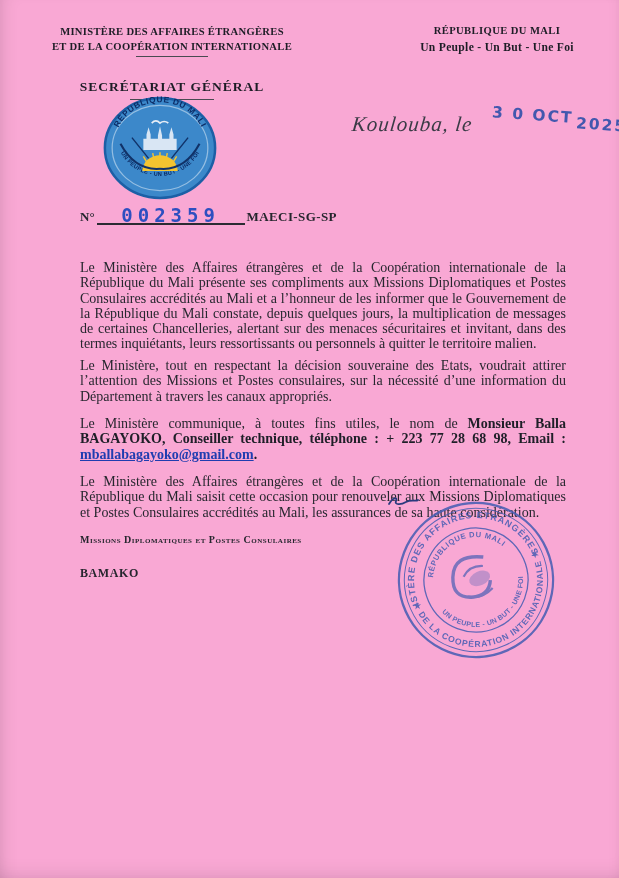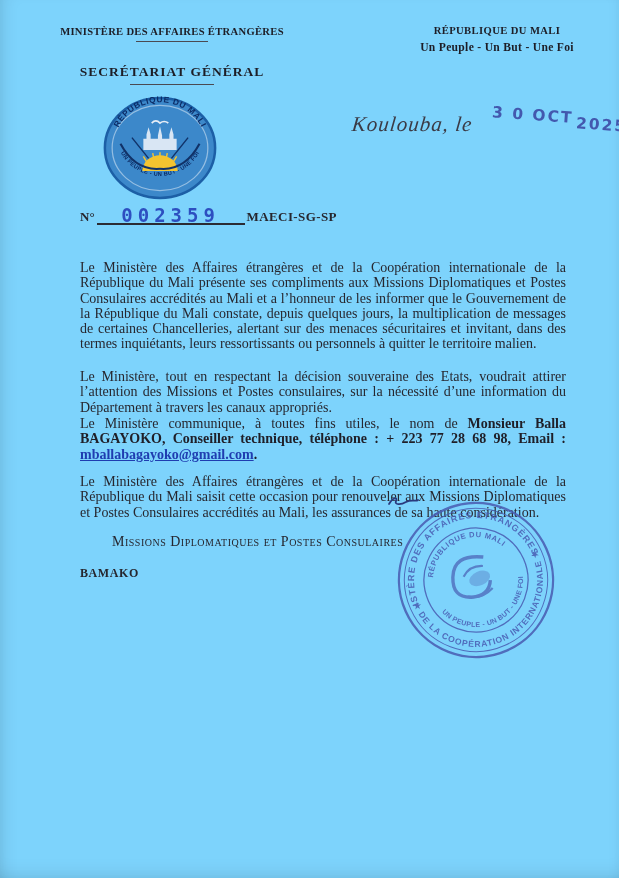--- a/index.html
+++ b/index.html
@@ -1,18 +1,18 @@
 <!DOCTYPE html>
 <html><head>
 <meta charset="utf-8">
 <style>
   html,body{margin:0;padding:0;background:#e8e8e6;}
   .page{
     position:relative;width:619px;height:878px;margin:0 auto;
-    background:#7dd3fc;overflow:hidden;
+    background:#f9a8d4;overflow:hidden;
     box-shadow:inset 14px 0 20px -16px rgba(0,0,0,.18),
                inset -10px 0 16px -14px rgba(0,0,0,.10),
                inset 0 -16px 22px -18px rgba(0,0,0,.16);
     font-family:"Liberation Serif","DejaVu Serif",serif;
     color:#23232b;
   }
   
   .hdr-left{position:absolute;left:34px;top:24px;width:276px;text-align:center;}
   .hdr-left .h1{font-size:10.6px;font-weight:bold;letter-spacing:.3px;color:#1d1d26;line-height:15px;}
   .rule{height:0;border-top:1.4px solid #4a4a52;margin:2px auto 3px auto;}
@@ -35,41 +35,42 @@
   .refline{position:absolute;left:80px;top:201px;font-weight:bold;font-size:13px;color:#26262e;}
   .refnum-wrap{display:inline-block;width:148px;border-bottom:2px solid #2b2b33;
     text-align:center;margin:0 2px 0 2px;vertical-align:bottom;}
   .refnum{display:inline-block;transform:translateY(3px);
     font-family:"DejaVu Sans Mono","DejaVu Sans",monospace;
     font-size:19px;font-weight:bold;letter-spacing:5px;color:#2d4fc0;}
   .refsfx{letter-spacing:.4px;}
   
   .para{position:absolute;left:80px;width:486px;text-align:justify;
     font-size:14px;line-height:15.3px;color:#27272f;}
-  .p1{top:246px;} .p2{top:355px;} .p3{top:402px;} .p4{top:460px;}
+  .p1{top:246px;} .p2{top:344px;} .p3{top:402px;} .p4{top:460px;}
   .bold{font-weight:bold;color:#1f1f28;}
   .email-link{font-weight:bold;color:#1f3db0;text-decoration:underline;}
   .sig-squiggle{position:absolute;left:386px;top:494px;width:34px;height:16px;}
   
-  .addressee{position:absolute;left:80px;top:534px;font-weight:normal;font-variant:small-caps;
-    font-size:14px;letter-spacing:.5px;color:#26262e;margin-left:32px;}
+  .addressee{position:absolute;left:80px;top:534px;font-weight:bold;font-variant:small-caps;
+    font-size:10px;letter-spacing:.5px;color:#26262e;}
   .city{position:absolute;left:80px;top:566px;font-weight:bold;font-size:12px;
     letter-spacing:.6px;color:#26262e;text-underline-offset:3px;
     text-decoration-thickness:1.5px;}
   
   .stamp{position:absolute;left:394px;top:500px;width:164px;height:160px;
     transform:rotate(-24deg);opacity:.88;}
 </style>
 </head>
 <body>
 
 <div class="page">
 
   <div class="hdr-left">
     <div class="h1">MINISTÈRE DES AFFAIRES ÉTRANGÈRES</div>
+    <div class="h1">ET DE LA COOPÉRATION INTERNATIONALE</div>
     <div class="rule r1"></div>
     <div class="h2">SECRÉTARIAT GÉNÉRAL</div>
     <div class="rule r2"></div>
   </div>
 
   <div class="hdr-right">
     <div class="h1">RÉPUBLIQUE DU MALI</div>
     <div class="h1b">Un Peuple - Un But - Une Foi</div>
   </div>
 

